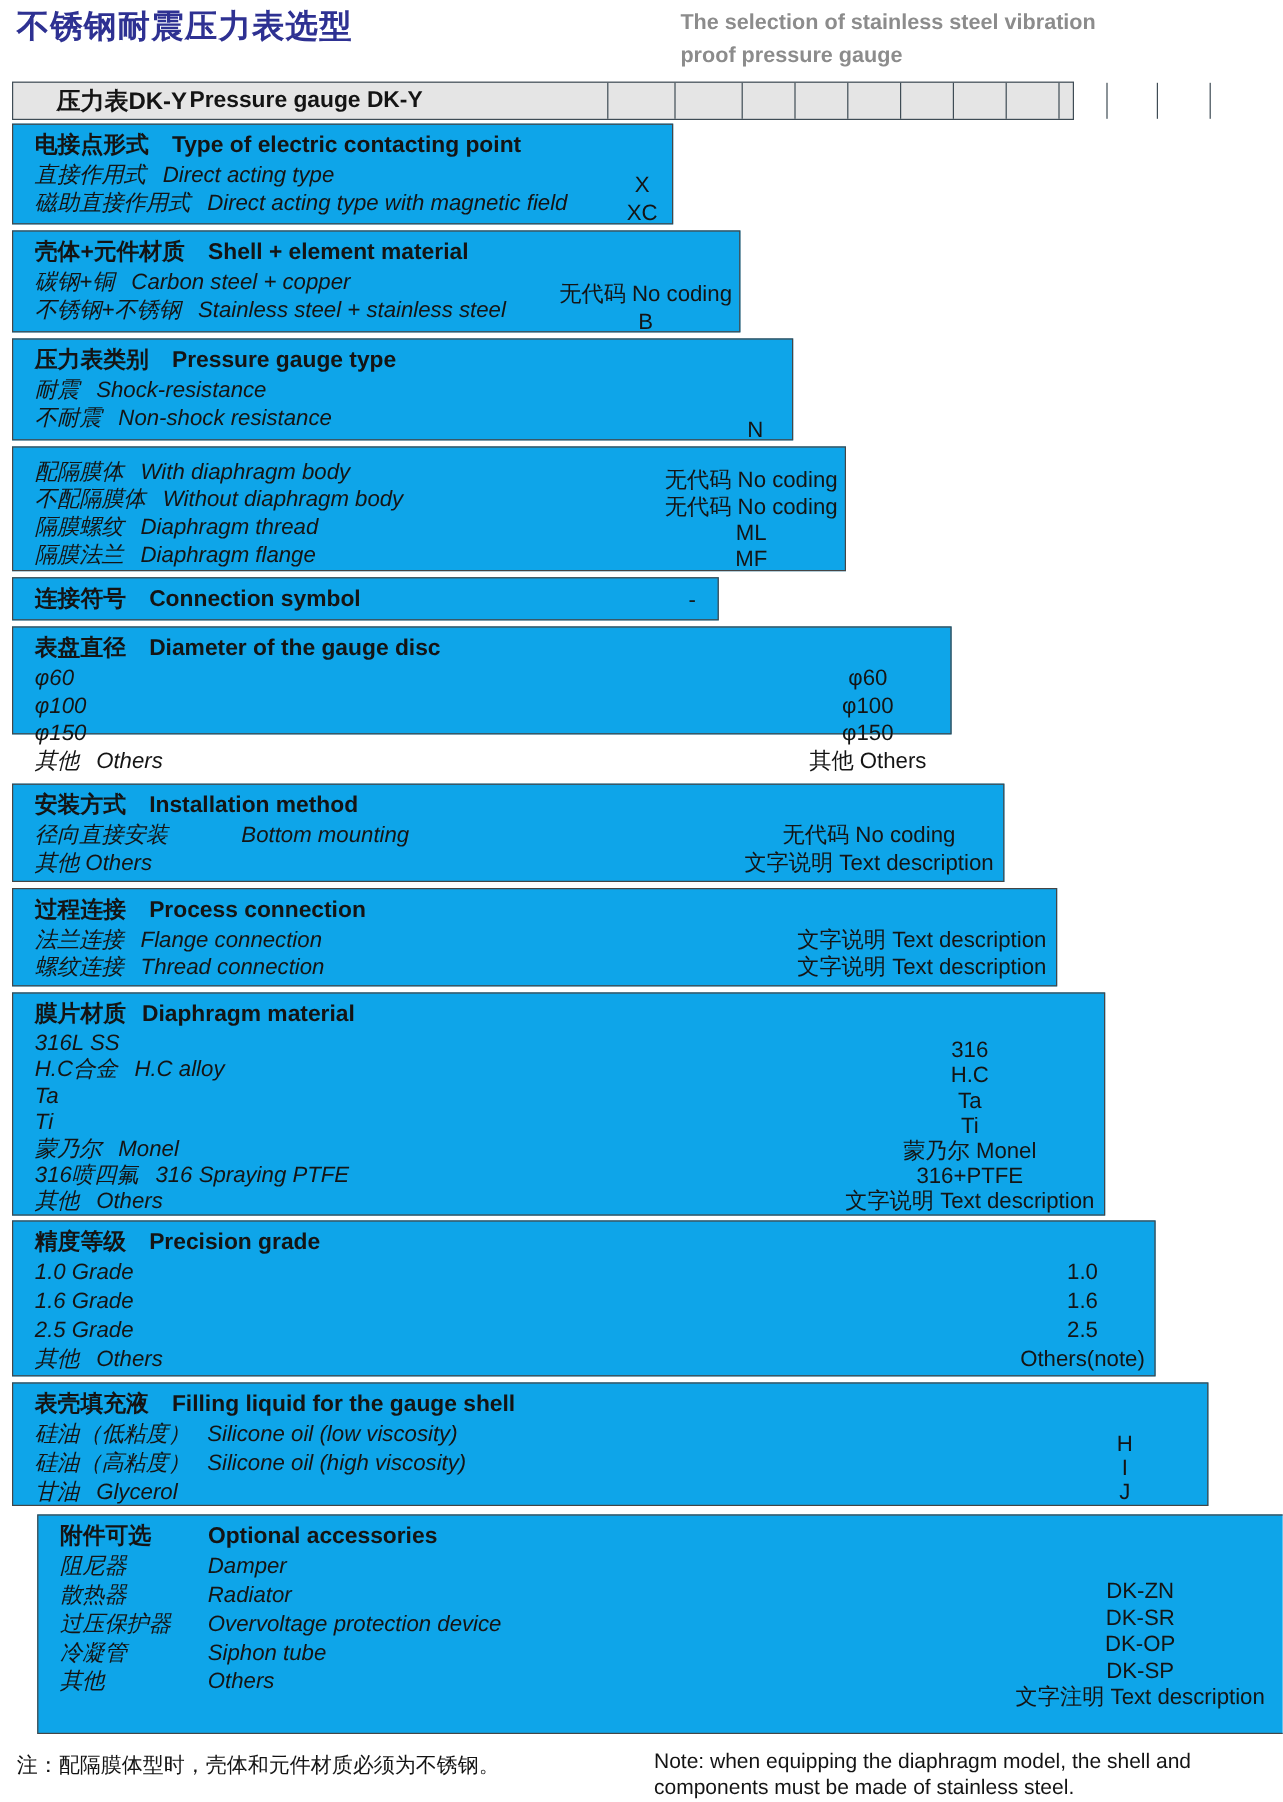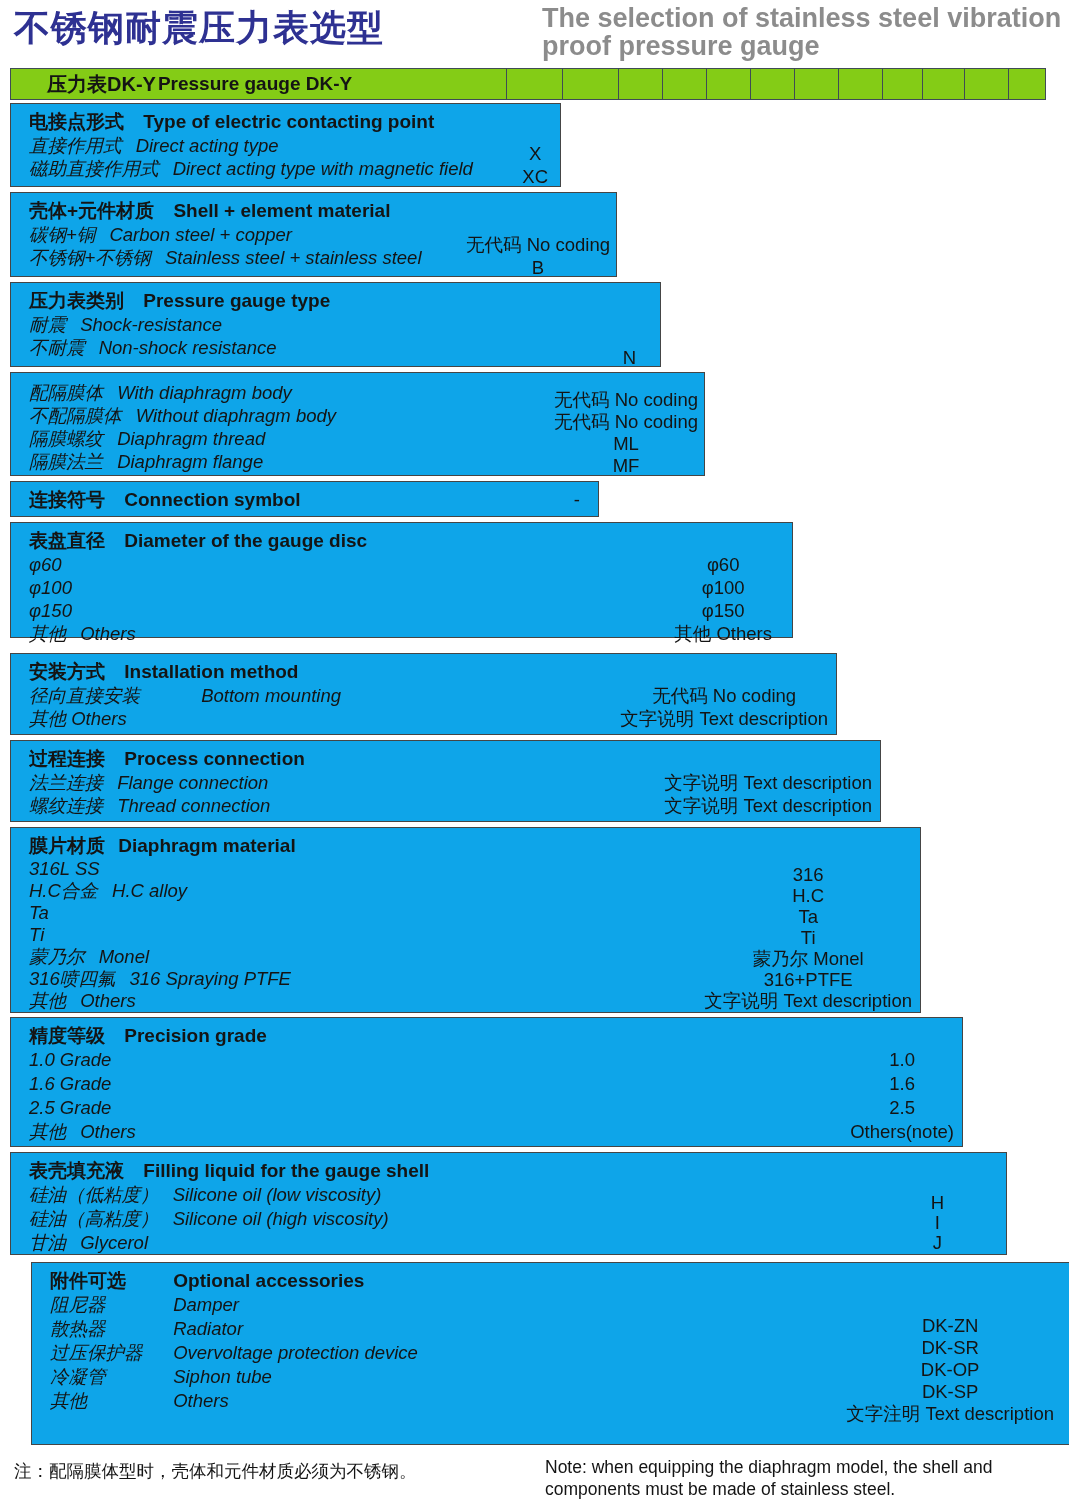--- a/index.html
+++ b/index.html
@@ -1,21 +1,21 @@
 <!DOCTYPE html>
 <html><head>
 <meta charset="utf-8">
 <style>
   html,body{margin:0;padding:0;background:#fff;}
   .page{position:relative;width:1069px;height:1502px;background:#ffffff;overflow:hidden;
         font-family:"Liberation Sans","DejaVu Sans",sans-serif;color:#141414;}
-  .title-zh{position:absolute;left:14px;top:4px;font-size:36px;font-weight:bold;color:#2e3192;letter-spacing:1px;}
-  .title-en{position:absolute;left:542px;top:4px;font-size:27px;font-weight:bold;color:#8c8c8c;line-height:28px;}
-
-  .hdr{position:absolute;left:10px;top:68px;width:1036px;height:32px;background:#84cc16;
+  .title-zh{position:absolute;left:14px;top:4px;font-size:27px;font-weight:bold;color:#2e3192;letter-spacing:1px;}
+  .title-en{position:absolute;left:567px;top:4px;font-size:18px;font-weight:bold;color:#8c8c8c;line-height:28px;}
+
+  .hdr{position:absolute;left:10px;top:68px;width:885px;height:32px;background:#e5e5e5;
        border:1.5px solid #3f4c55;box-sizing:border-box;text-align:right;}
   .hdr-label{position:absolute;left:36px;top:0;height:100%;display:flex;align-items:center;}
   .hdr-label .zh{font-weight:bold;font-size:20px;}
   .hdr-label .en{font-weight:bold;font-size:19px;margin-left:2px;}
   .hdr-cell{position:absolute;top:0;height:100%;border-left:1.5px solid #3f4c55;box-sizing:border-box;}
 
   .sec{position:absolute;left:10px;background:#0ea5e9;border:1.5px solid #454545;box-sizing:border-box;
        padding:5px 0 0 18px;font-size:18.5px;}
   .sec-title{font-weight:bold;line-height:25px;font-size:19px;white-space:nowrap;}
   .sec-title .en{margin-left:14px;}
@@ -147,21 +147,21 @@
   <div class="sec" style="top:481px;width:589px;height:36px;">
     <div class="sec-title">
       <span class="zh">连接符号</span>
       <span class="en">Connection symbol</span>
     </div>
     <div class="codes" style="right:18px;top:5px;line-height:26px;">
       <div class="code-line">-</div>
     </div>
   </div>
 
-  <div class="sec" style="top:522px;width:783px;height:116px;">
+  <div class="sec" style="top:522px;width:783px;height:90px;">
     <div class="sec-title">
       <span class="zh">表盘直径</span>
       <span class="en">Diameter of the gauge disc</span>
     </div>
     <div class="item">
       <span class="zh">φ60</span>
       
     </div>
     <div class="item">
       <span class="zh">φ100</span>

